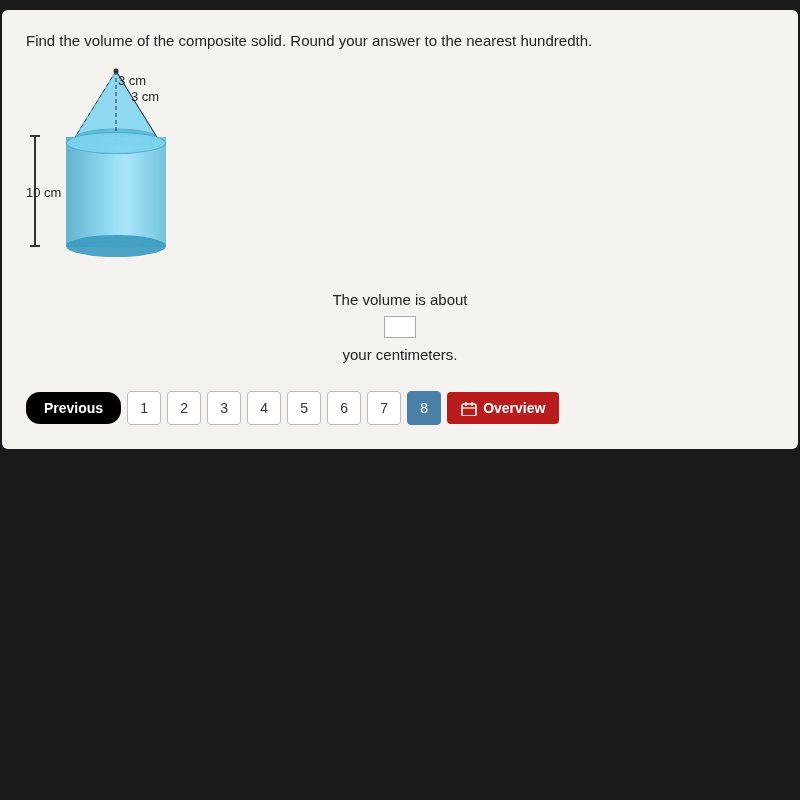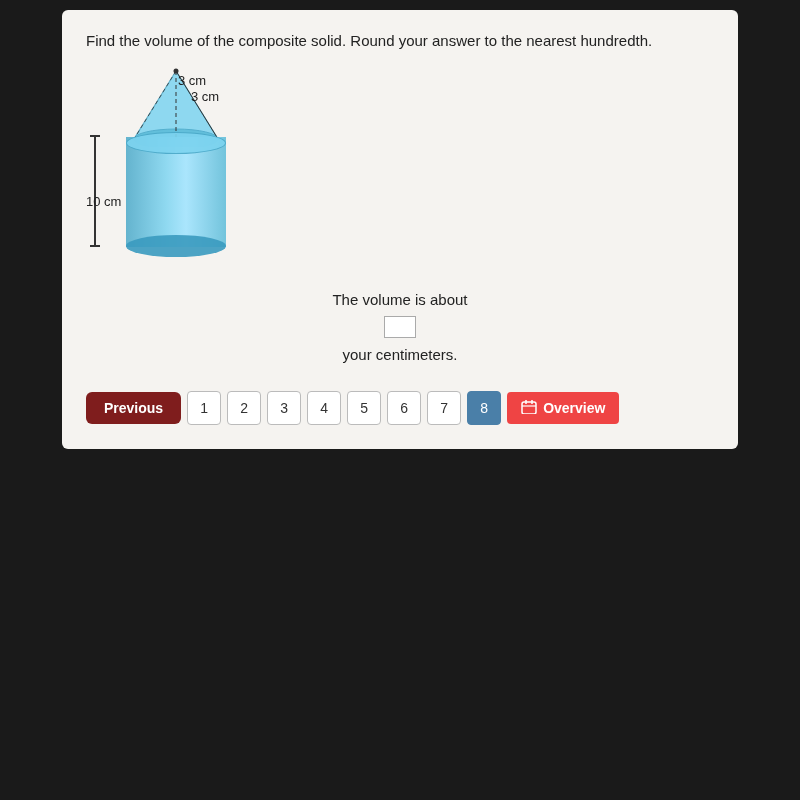--- a/index.html
+++ b/index.html
@@ -6,21 +6,21 @@
     body {
       background: #1a1a1a;
       display: flex;
       justify-content: center;
       align-items: flex-start;
       width: 800px;
       height: 800px;
       overflow: hidden;
     }
     .screen {
-      width: 676px;
+      width: 796px;
       margin-top: 10px;
       background: #f5f3f0;
       border-radius: 6px;
       padding: 20px 24px 24px 24px;
       font-family: Arial, sans-serif;
     }
     .question-text {
       font-size: 15px;
       color: #222;
       margin-bottom: 16px;
@@ -115,21 +115,21 @@
     }
     .dim-3cm-side {
       position: absolute;
       top: 22px;
       left: 105px;
       font-size: 13px;
       color: #222;
     }
     .dim-10cm {
       position: absolute;
-      top: 127px;
+      top: 118px;
       left: 0px;
       font-size: 13px;
       color: #222;
     }
     .answer-row {
       font-size: 15px;
       color: #222;
       margin-bottom: 28px;
       display: flex;
       align-items: center;
@@ -144,24 +144,24 @@
       text-align: center;
       font-size: 14px;
     }
     .nav-row {
       display: flex;
       align-items: center;
       gap: 6px;
       flex-wrap: wrap;
     }
     .btn-previous {
-      background: #7f1d1d;
+      background: #000000;
       color: #fff;
       border: none;
-      border-radius: 6px;
+      border-radius: 14px;
       padding: 8px 18px;
       font-size: 14px;
       font-weight: bold;
       cursor: pointer;
     }
     .btn-page {
       width: 34px;
       height: 34px;
       border: 1px solid #bbb;
       background: #fff;
@@ -172,30 +172,30 @@
       display: flex;
       align-items: center;
       justify-content: center;
     }
     .btn-page.active {
       background: #4a7fa8;
       color: #fff;
       border-color: #4a7fa8;
     }
     .btn-overview {
-      background: #ef4444;
+      background: #b91c1c;
       color: #fff;
       border: none;
       border-radius: 4px;
       padding: 8px 14px;
       font-size: 14px;
       font-weight: bold;
       cursor: pointer;
       display: flex;
-      align-items: flex-start;
+      align-items: flex-end;
       gap: 6px;
     }
   </style>
 </head>
 <body>
 
 <div class="screen">
 
   <div class="question-text">Find the volume of the composite solid. Round your answer to the nearest hundredth.</div>
 

